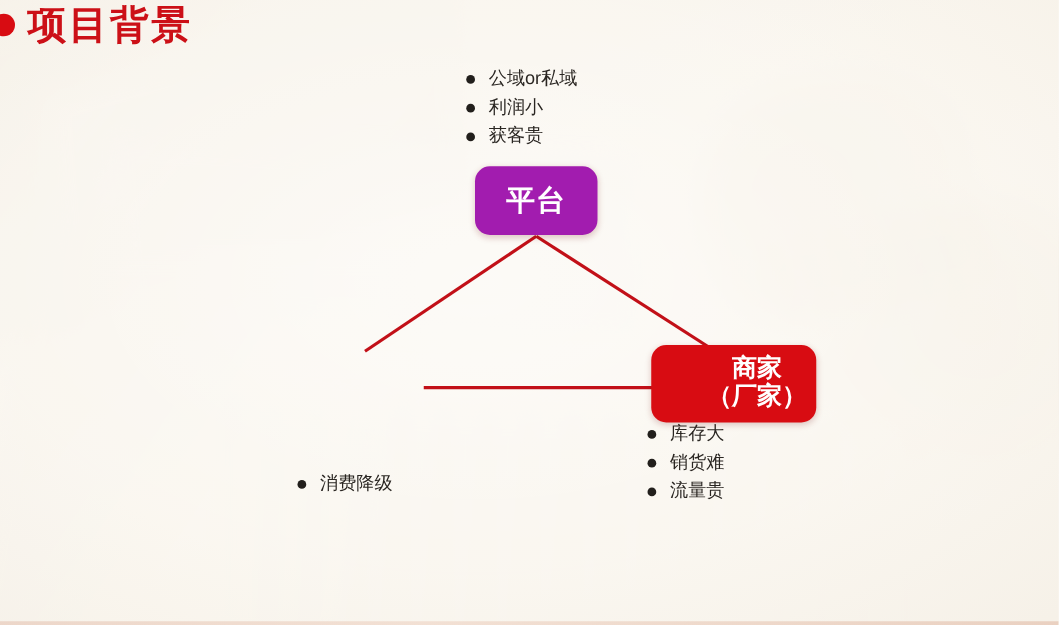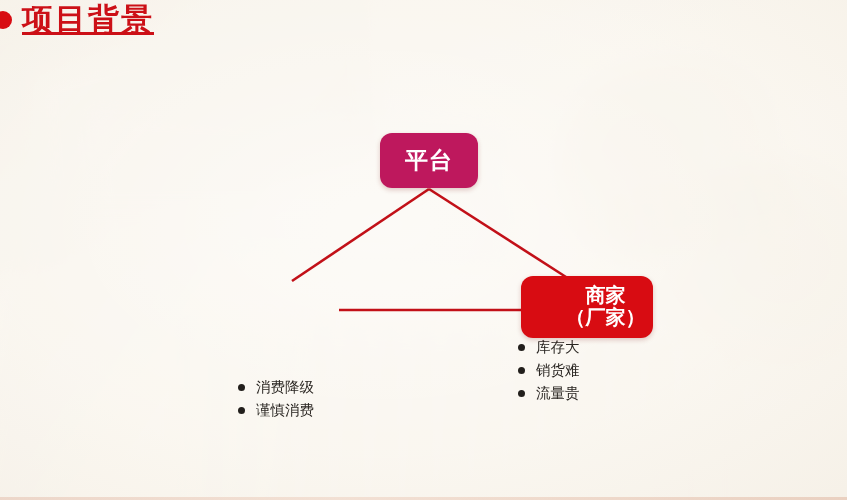--- a/index.html
+++ b/index.html
@@ -126,21 +126,20 @@
     border-radius: 50%;
     margin-left: -6px;
     flex: none;
   }
   .header-title {
     font-size: 31px;
     font-weight: 700;
     letter-spacing: 2px;
     line-height: 1;
     white-space: nowrap;
-    text-decoration: underline;
   }
 
   
   .bullets {
     position: absolute;
   }
   .bullet-row {
     display: flex;
     align-items: center;
     gap: 11px;
@@ -227,40 +226,50 @@
     <span class="header-dot" style="background: rgb(216, 12, 18);"></span>
     <span class="header-title" style="color: rgb(204, 16, 23);">项目背景</span>
   </div>
 
   <svg class="connectors" width="847" height="500" viewBox="0 0 847 500">
     <line x1="429" y1="189" x2="292" y2="281" stroke="#C21018" stroke-width="2.6"></line>
     <line x1="429" y1="189" x2="566" y2="277" stroke="#C21018" stroke-width="2.6"></line>
     <line x1="339" y1="310" x2="522" y2="310" stroke="#C21018" stroke-width="2.6"></line>
   </svg>
 
-  <div class="node" id="node-platform" style="background: #be185d;">
+  <div class="node" id="node-platform" style="background: #a21caf;">
     <span class="node-label">平台</span>
   </div>
 
 
   <div class="node" id="node-merchant" style="background: rgb(216, 12, 18); padding-left: 37px;">
     <span class="node-label">
       <span>商家</span><br>
       <span>（厂家）</span>
     </span>
   </div>
 
+  <div class="bullets bullets-top" id="bullets-platform">
+      <div class="bullet-row">
+        <span class="bullet-dot"></span>
+        <span class="bullet-text">公域or私域</span>
+      </div>
+      <div class="bullet-row">
+        <span class="bullet-dot"></span>
+        <span class="bullet-text">利润小</span>
+      </div>
+      <div class="bullet-row">
+        <span class="bullet-dot"></span>
+        <span class="bullet-text">获客贵</span>
+      </div>
+    </div>
   <div class="bullets bullets-left" id="bullets-consumer">
       <div class="bullet-row">
         <span class="bullet-dot"></span>
         <span class="bullet-text">消费降级</span>
-      </div>
-      <div class="bullet-row">
-        <span class="bullet-dot"></span>
-        <span class="bullet-text">谨慎消费</span>
       </div>
     </div>
   <div class="bullets bullets-right" id="bullets-merchant">
       <div class="bullet-row">
         <span class="bullet-dot"></span>
         <span class="bullet-text">库存大</span>
       </div>
       <div class="bullet-row">
         <span class="bullet-dot"></span>
         <span class="bullet-text">销货难</span>

